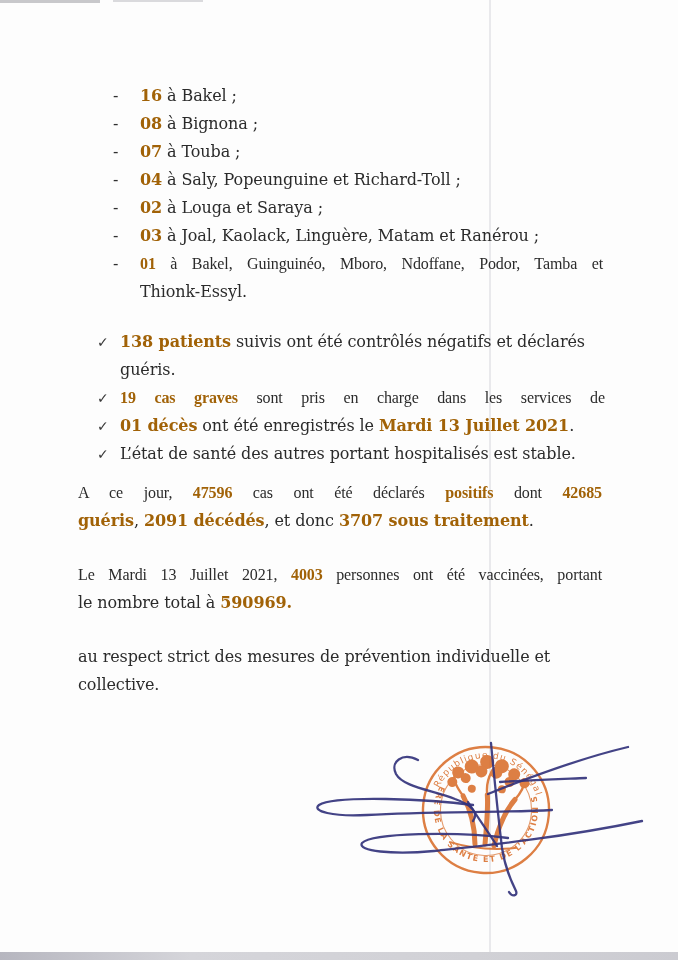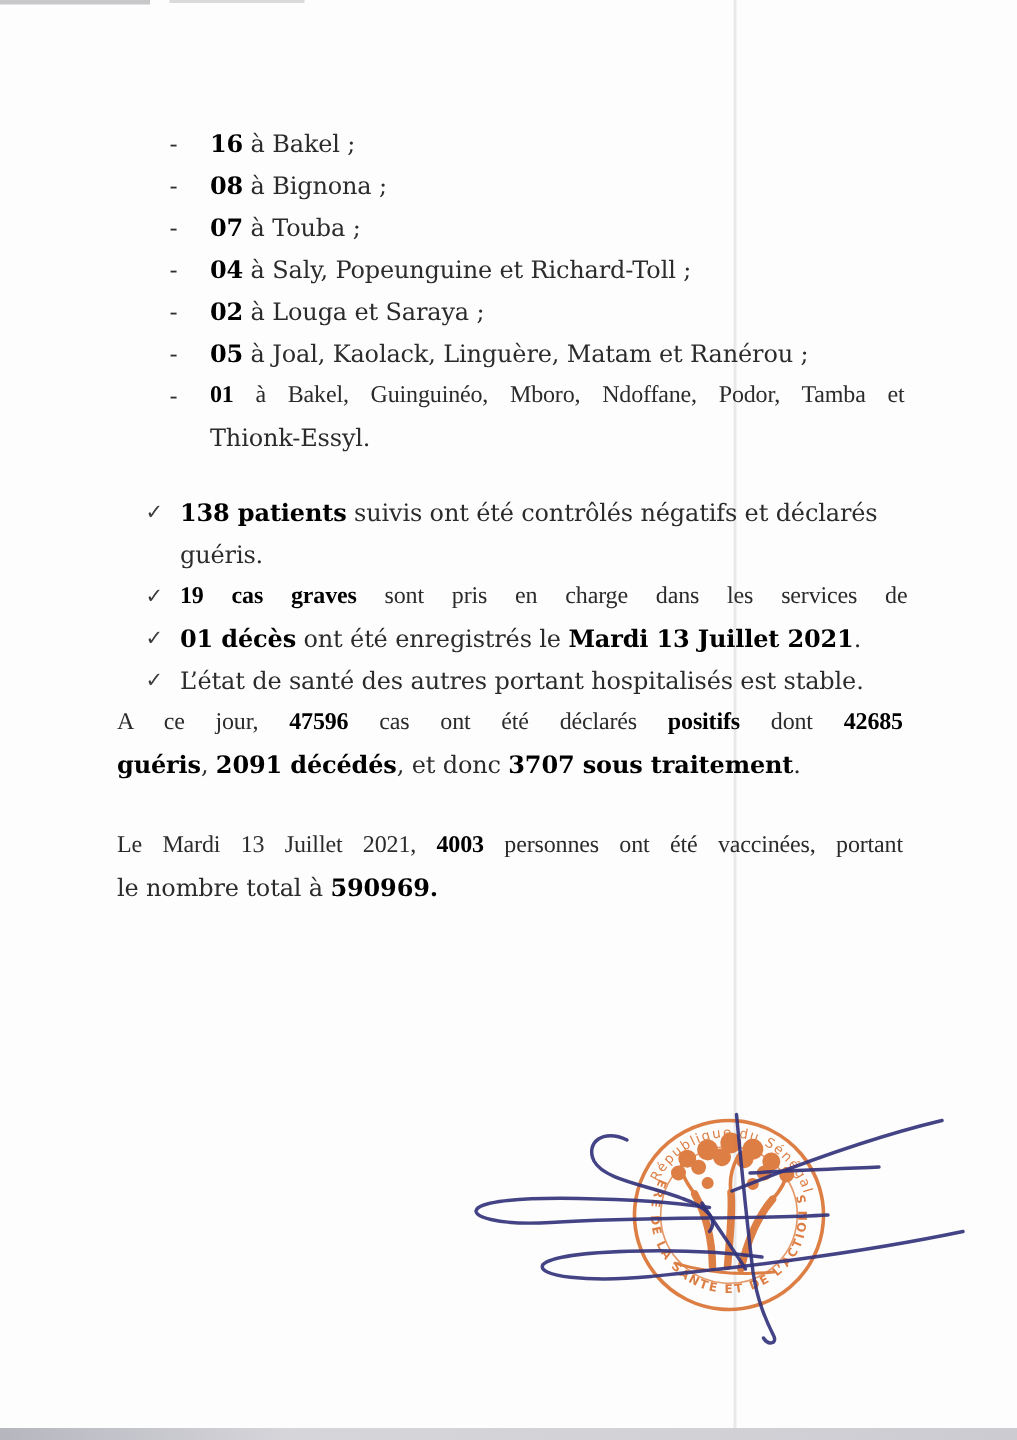--- a/index.html
+++ b/index.html
@@ -3,25 +3,25 @@
 <meta charset="utf-8">
 <style>
   html, body { margin:0; padding:0; }
   body {
     width:678px; height:960px; position:relative; overflow:hidden;
     background:#fdfdfd;
     font-family:"DejaVu Serif", serif;
     color:#2b2b2b;
     font-size:16px; line-height:28px; letter-spacing:-0.1px;
   }
-  .b { font-weight:bold; color:#000000; }
+  .b { font-weight:bold; color:#a16207; }
   .block { position:absolute; }
   .bullets { left:113px; top:82px; width:490px; }
   .checks  { left:97px;  top:328px; width:508px; }
-  .paras   { left:78px;  top:468px; width:524px; }
+  .paras   { left:78px;  top:479px; width:524px; }
   .list-row { display:flex; align-items:flex-start; }
   .marker { flex:0 0 27px; color:#2f2f2f; }
   .checks .marker { flex:0 0 23px; color:#3a3a3a; font-family:"DejaVu Sans",sans-serif; font-size:14px; }
   .row-text { flex:1 1 auto; min-width:0; }
   .bullets .row-text { width:462px; }
   .checks  .row-text { width:484px; }
   .line { text-align:left; }
   .line.fill { text-align:justify; text-align-last:justify;font-family:Liberation Serif, serif; }
   .para { margin-bottom:26px; }
   
@@ -70,21 +70,21 @@
     </div>
     <div class="list-row">
       <span class="marker">-</span>
       <div class="row-text">
         <div class="line"><span class="b">02</span><span> à Louga et Saraya ;</span></div>
       </div>
     </div>
     <div class="list-row">
       <span class="marker">-</span>
       <div class="row-text">
-        <div class="line"><span class="b">05</span><span> à Joal, Kaolack, Linguère, Matam et Ranérou ;</span></div>
+        <div class="line"><span class="b">03</span><span> à Joal, Kaolack, Linguère, Matam et Ranérou ;</span></div>
       </div>
     </div>
     <div class="list-row">
       <span class="marker">-</span>
       <div class="row-text">
         <div class="line fill"><span class="b">01</span><span> à Bakel, Guinguinéo, Mboro, Ndoffane, Podor, Tamba et</span></div>
         <div class="line"><span>Thionk-Essyl.</span></div>
       </div>
     </div>
   </div>
@@ -119,20 +119,21 @@
 <div class="block paras">
     <div class="para">
       <div class="line fill"><span>A ce jour, </span><span class="b">47596</span><span> cas ont été déclarés </span><span class="b">positifs</span><span> dont </span><span class="b">42685</span></div>
       <div class="line"><span class="b">guéris</span><span>, </span><span class="b">2091 décédés</span><span>, et donc </span><span class="b">3707 sous traitement</span><span>.</span></div>
     </div>
     <div class="para">
       <div class="line fill"><span>Le Mardi 13 Juillet 2021, </span><span class="b">4003</span><span> personnes ont été vaccinées, portant</span></div>
       <div class="line"><span>le nombre total à </span><span class="b">590969.</span></div>
     </div>
     <div class="para">
+      <div class="line"><span>au respect strict des mesures de prévention individuelle et collective.</span></div>
     </div>
   </div>
 
 <svg class="overlay" width="678" height="960" viewBox="0 0 678 960">
   <g transform="rotate(5 486 810)" opacity="0.88">
     <circle cx="486" cy="810" r="63" fill="none" stroke="var(--stamp,#d96e2b)" stroke-width="2.4"></circle>
     <circle cx="486" cy="810" r="45.5" fill="none" stroke="var(--stamp,#d96e2b)" stroke-width="1.1" opacity="0.8"></circle>
     <defs>
       <path id="arcTop" d="M 434 810 A 52 52 0 0 1 538 810"></path>
       <path id="arcBottom" d="M 437.1 792.3 A 52 52 0 1 0 534.9 792.3"></path>

